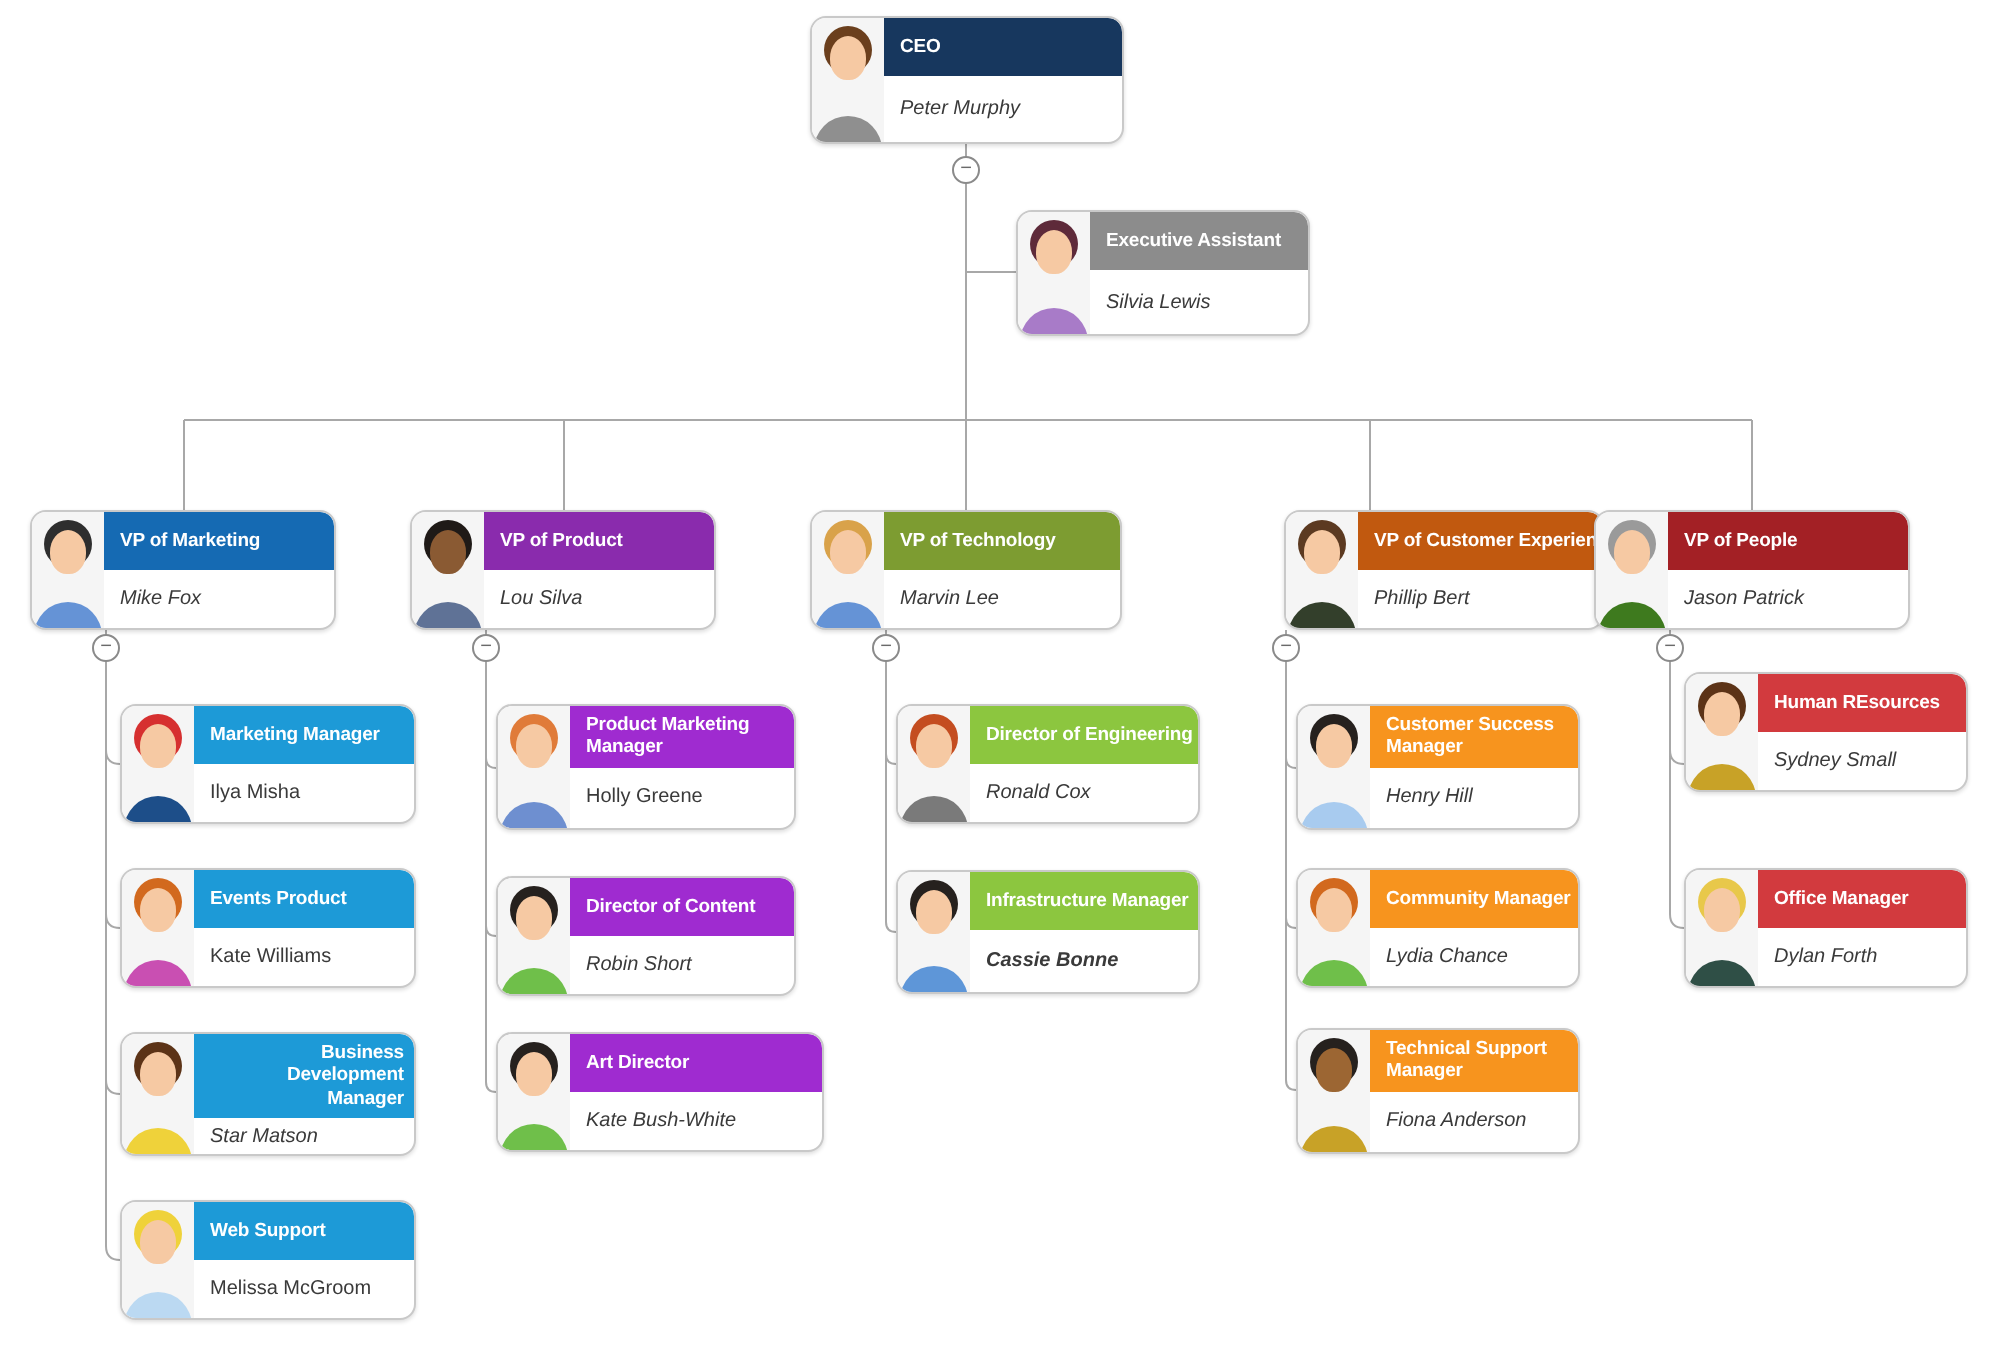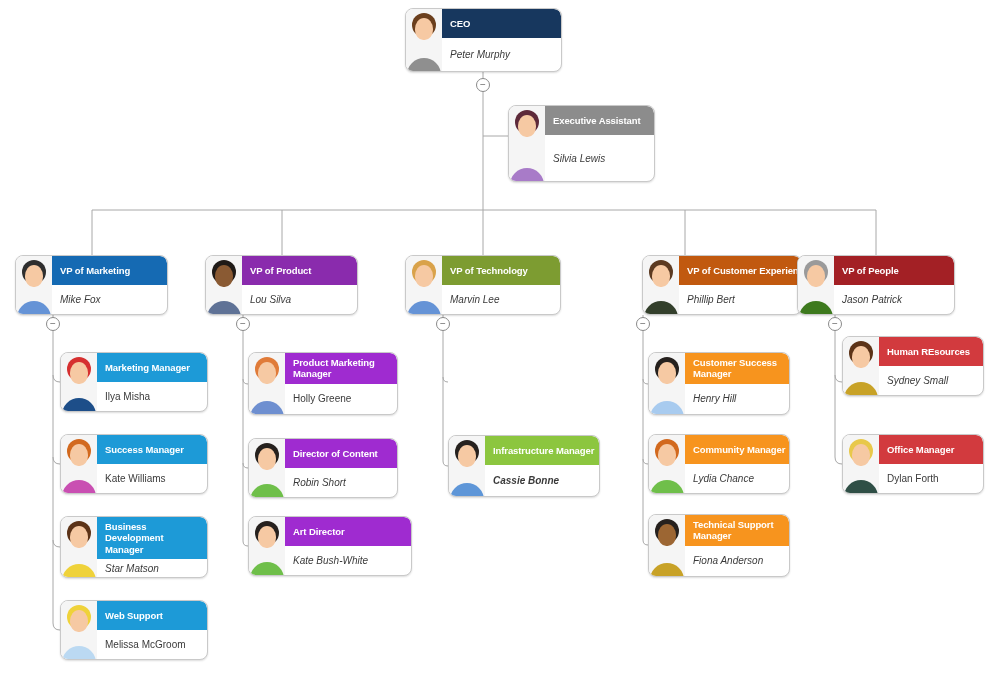--- a/index.html
+++ b/index.html
@@ -63,21 +63,21 @@
       <span class="av-hair" style="background: rgb(107, 63, 29);"></span>
       <span class="av-face" style="background: rgb(246, 201, 163);"></span>
       <span class="av-shirt" style="background: rgb(143, 143, 143);"></span>
     </div>
     <div class="body">
       <div class="hdr" style="background: rgb(23, 55, 94);">CEO</div>
       <div class="nm" style="font-style: italic;">Peter Murphy</div>
     </div>
   </div>
 
-  <div class="card" style="left:508px;top:105px;width:147px;height:77px;">
+  <div class="card" style="left:508px;top:105px;width:147px;height:63px;">
     <div class="avatar">
       <span class="av-hair" style="background: rgb(94, 42, 58);"></span>
       <span class="av-face" style="background: rgb(246, 201, 163);"></span>
       <span class="av-shirt" style="background: rgb(168, 123, 200);"></span>
     </div>
     <div class="body">
       <div class="hdr" style="background: rgb(140, 140, 140);">Executive Assistant</div>
       <div class="nm" style="font-style: italic;">Silvia Lewis</div>
     </div>
   </div>
@@ -154,33 +154,33 @@
     </div>
   </div>
 
   <div class="card" style="left:60px;top:434px;width:148px;height:60px;">
     <div class="avatar">
       <span class="av-hair" style="background: rgb(210, 105, 30);"></span>
       <span class="av-face" style="background: rgb(246, 201, 163);"></span>
       <span class="av-shirt" style="background: rgb(201, 79, 178);"></span>
     </div>
     <div class="body">
-      <div class="hdr" style="background: rgb(29, 154, 215);">Success Manager</div>
+      <div class="hdr" style="background: rgb(29, 154, 215);">Events Product</div>
       <div class="nm" style="font-style: normal;">Kate Williams</div>
     </div>
   </div>
 
   <div class="card" style="left:60px;top:516px;width:148px;height:62px;">
     <div class="avatar">
       <span class="av-hair" style="background: rgb(92, 51, 23);"></span>
       <span class="av-face" style="background: rgb(246, 201, 163);"></span>
       <span class="av-shirt" style="background: rgb(239, 210, 58);"></span>
     </div>
     <div class="body">
-      <div class="hdr wrap" style="background: rgb(29, 154, 215);">Business Development Manager</div>
+      <div class="hdr wrap" style="background: rgb(29, 154, 215); text-align: right;">Business Development Manager</div>
       <div class="nm" style="font-style: italic;">Star Matson</div>
     </div>
   </div>
 
   <div class="card" style="left:60px;top:600px;width:148px;height:60px;">
     <div class="avatar">
       <span class="av-hair" style="background: rgb(239, 210, 58);"></span>
       <span class="av-face" style="background: rgb(246, 201, 163);"></span>
       <span class="av-shirt" style="background: rgb(187, 217, 242);"></span>
     </div>
@@ -219,20 +219,31 @@
       <span class="av-hair" style="background: rgb(38, 33, 30);"></span>
       <span class="av-face" style="background: rgb(246, 201, 163);"></span>
       <span class="av-shirt" style="background: rgb(111, 191, 74);"></span>
     </div>
     <div class="body">
       <div class="hdr" style="background: rgb(159, 43, 208);">Art Director</div>
       <div class="nm" style="font-style: italic;">Kate Bush-White</div>
     </div>
   </div>
 
+  <div class="card" style="left:448px;top:352px;width:152px;height:60px;">
+    <div class="avatar">
+      <span class="av-hair" style="background: rgb(196, 77, 32);"></span>
+      <span class="av-face" style="background: rgb(246, 201, 163);"></span>
+      <span class="av-shirt" style="background: rgb(122, 122, 122);"></span>
+    </div>
+    <div class="body">
+      <div class="hdr" style="background: rgb(140, 198, 63);">Director of Engineering</div>
+      <div class="nm" style="font-style: italic;">Ronald Cox</div>
+    </div>
+  </div>
 
   <div class="card" style="left:448px;top:435px;width:152px;height:62px;">
     <div class="avatar">
       <span class="av-hair" style="background: rgb(38, 33, 30);"></span>
       <span class="av-face" style="background: rgb(246, 201, 163);"></span>
       <span class="av-shirt" style="background: rgb(94, 150, 216);"></span>
     </div>
     <div class="body">
       <div class="hdr" style="background: rgb(140, 198, 63);">Infrastructure Manager</div>
       <div class="nm" style="font-style: italic; font-weight: bold;">Cassie Bonne</div>
@@ -288,21 +299,21 @@
   </div>
 
   <div class="card" style="left:842px;top:434px;width:142px;height:60px;">
     <div class="avatar">
       <span class="av-hair" style="background: rgb(232, 200, 74);"></span>
       <span class="av-face" style="background: rgb(246, 201, 163);"></span>
       <span class="av-shirt" style="background: rgb(47, 79, 70);"></span>
     </div>
     <div class="body">
       <div class="hdr" style="background: rgb(210, 58, 62);">Office Manager</div>
-      <div class="nm" style="">Dylan Forth</div>
+      <div class="nm" style="font-style: italic;">Dylan Forth</div>
     </div>
   </div>
 
   <div class="collapse" style="left:476px;top:78px;">−</div>
   <div class="collapse" style="left:46px;top:317px;">−</div>
   <div class="collapse" style="left:236px;top:317px;">−</div>
   <div class="collapse" style="left:436px;top:317px;">−</div>
   <div class="collapse" style="left:636px;top:317px;">−</div>
   <div class="collapse" style="left:828px;top:317px;">−</div>
 

